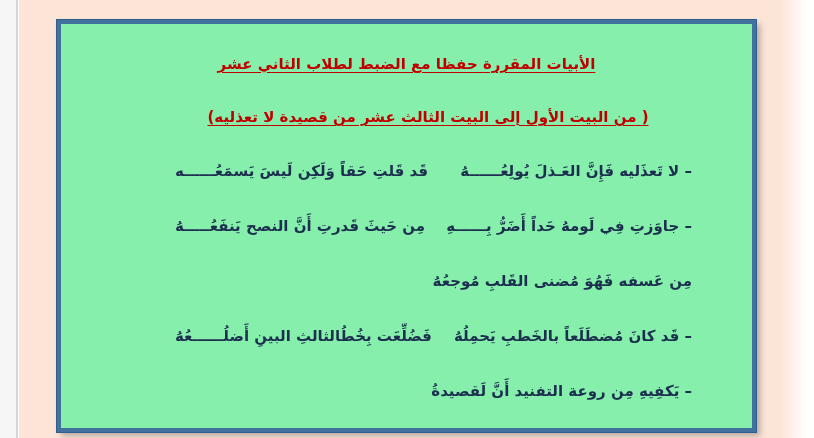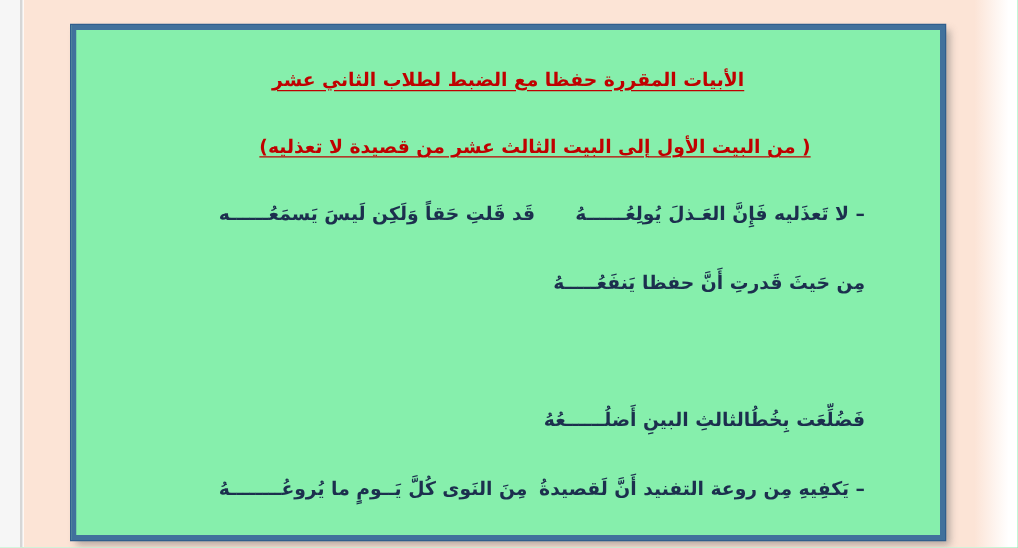--- a/index.html
+++ b/index.html
@@ -60,30 +60,32 @@
     <h2 class="doc-title title-2">( من البيت الأول إلى البيت الثالث عشر من قصيدة  لا تعذليه)</h2>
 
     <div class="verses">
 
       <div class="verse-row">
         <span class="hemistich">– لا تَعذَليه فَإِنَّ العَـذلَ يُولِعُــــــهُ</span>
         <span class="hemistich">قَد قَلتِ حَقاً وَلَكِن لَيسَ يَسمَعُــــــه</span>
       </div>
 
       <div class="verse-row">
-        <span class="hemistich">مِن حَيثَ قَدرتِ أَنَّ حفظا يَنفَعُـــــهُ</span>
+        <span class="hemistich">– جاوَزتِ فِي لَومهُ حَداً أَضَرُّ بِــــــهِ</span>
+        <span class="hemistich">مِن حَيثَ قَدرتِ أَنَّ النصح يَنفَعُـــــهُ</span>
       </div>
 
       <div class="verse-row">
+        <span class="hemistich">مِن عَسفه فَهُوَ مُضنى القَلبِ مُوجعُهُ</span>
       </div>
 
       <div class="verse-row">
+        <span class="hemistich">– قَد كانَ مُضطَلَعاً بالخَطبِ يَحمِلُهُ</span>
         <span class="hemistich">فَضُلِّعَت بِخُطُالثالثِ البينِ أَضلُــــــعُهُ</span>
       </div>
 
       <div class="verse-row">
         <span class="hemistich">– يَكفِيهِ مِن روعة التفنيد أَنَّ لَقصيدةُ</span>
-        <span class="hemistich">مِنَ النَوى كُلَّ يَــومٍ ما يُروعُــــــــهُ</span>
       </div>
 
     </div>
   </div>
 </div>
 
 </body></html>

